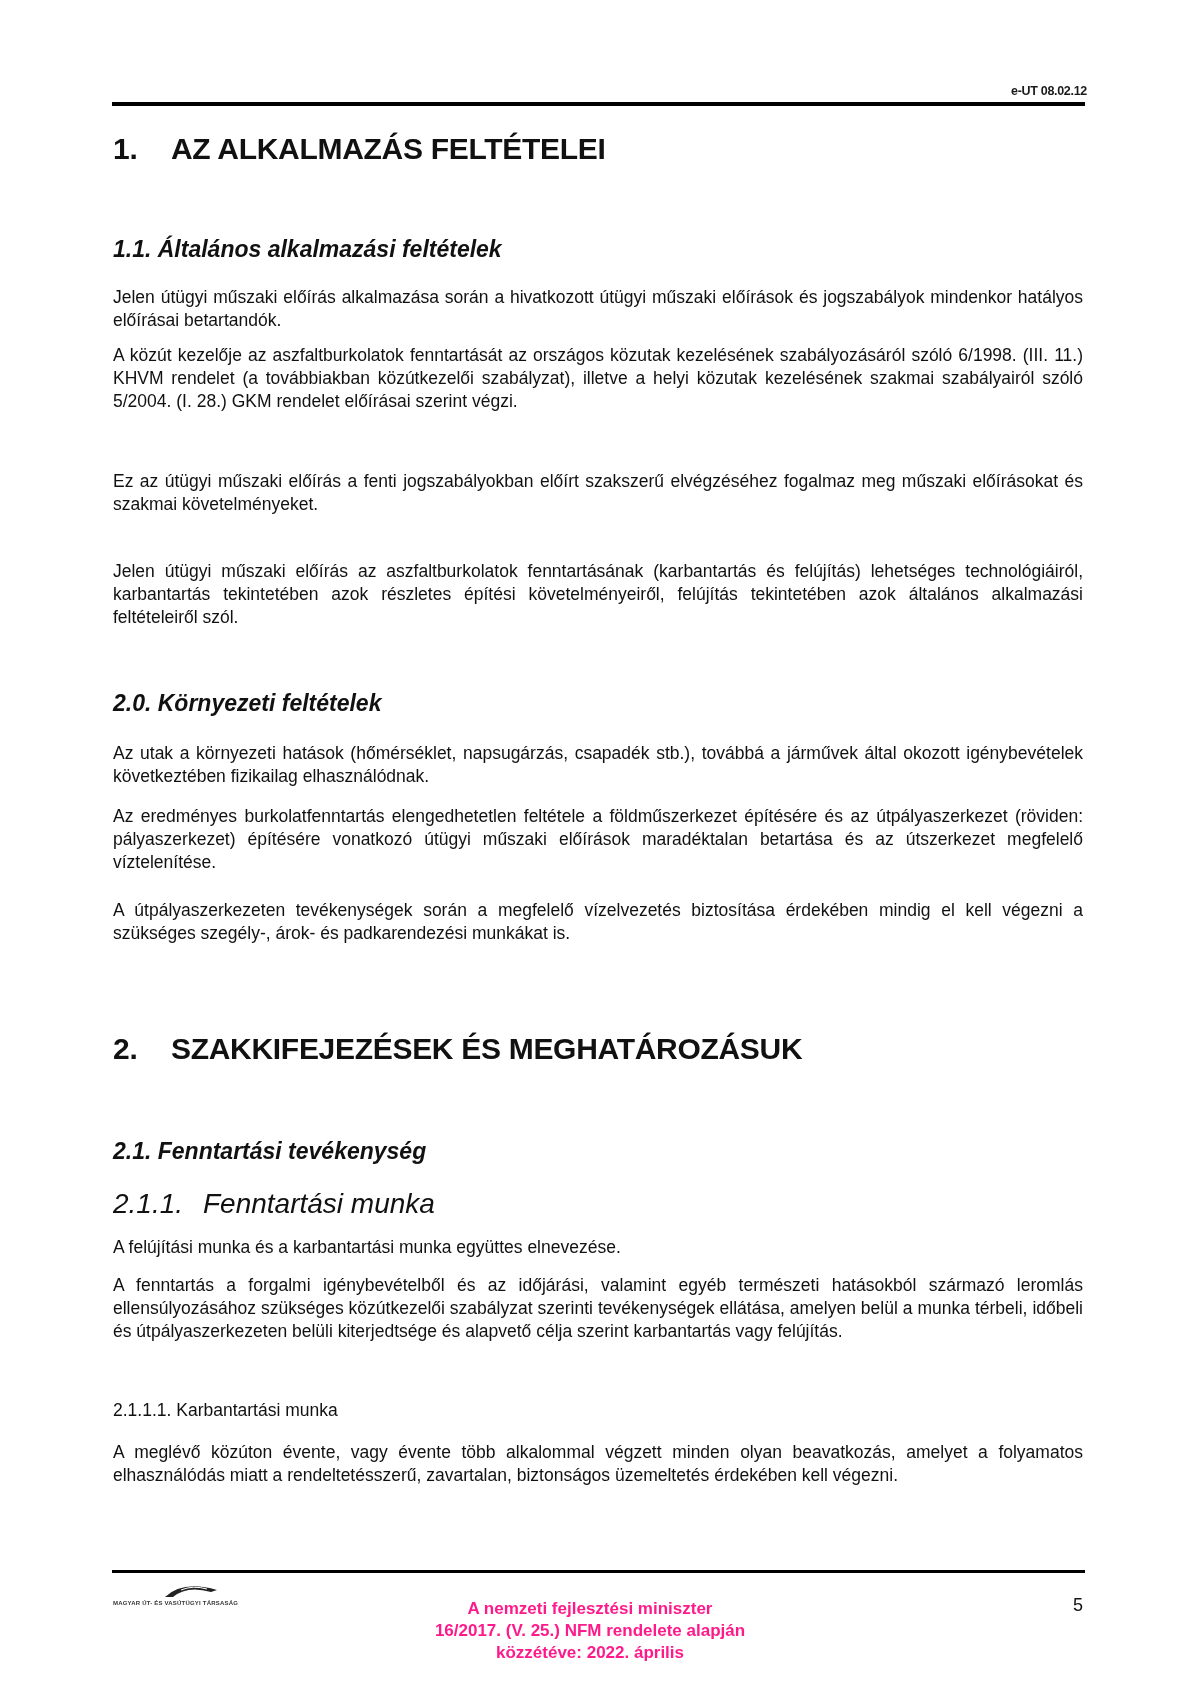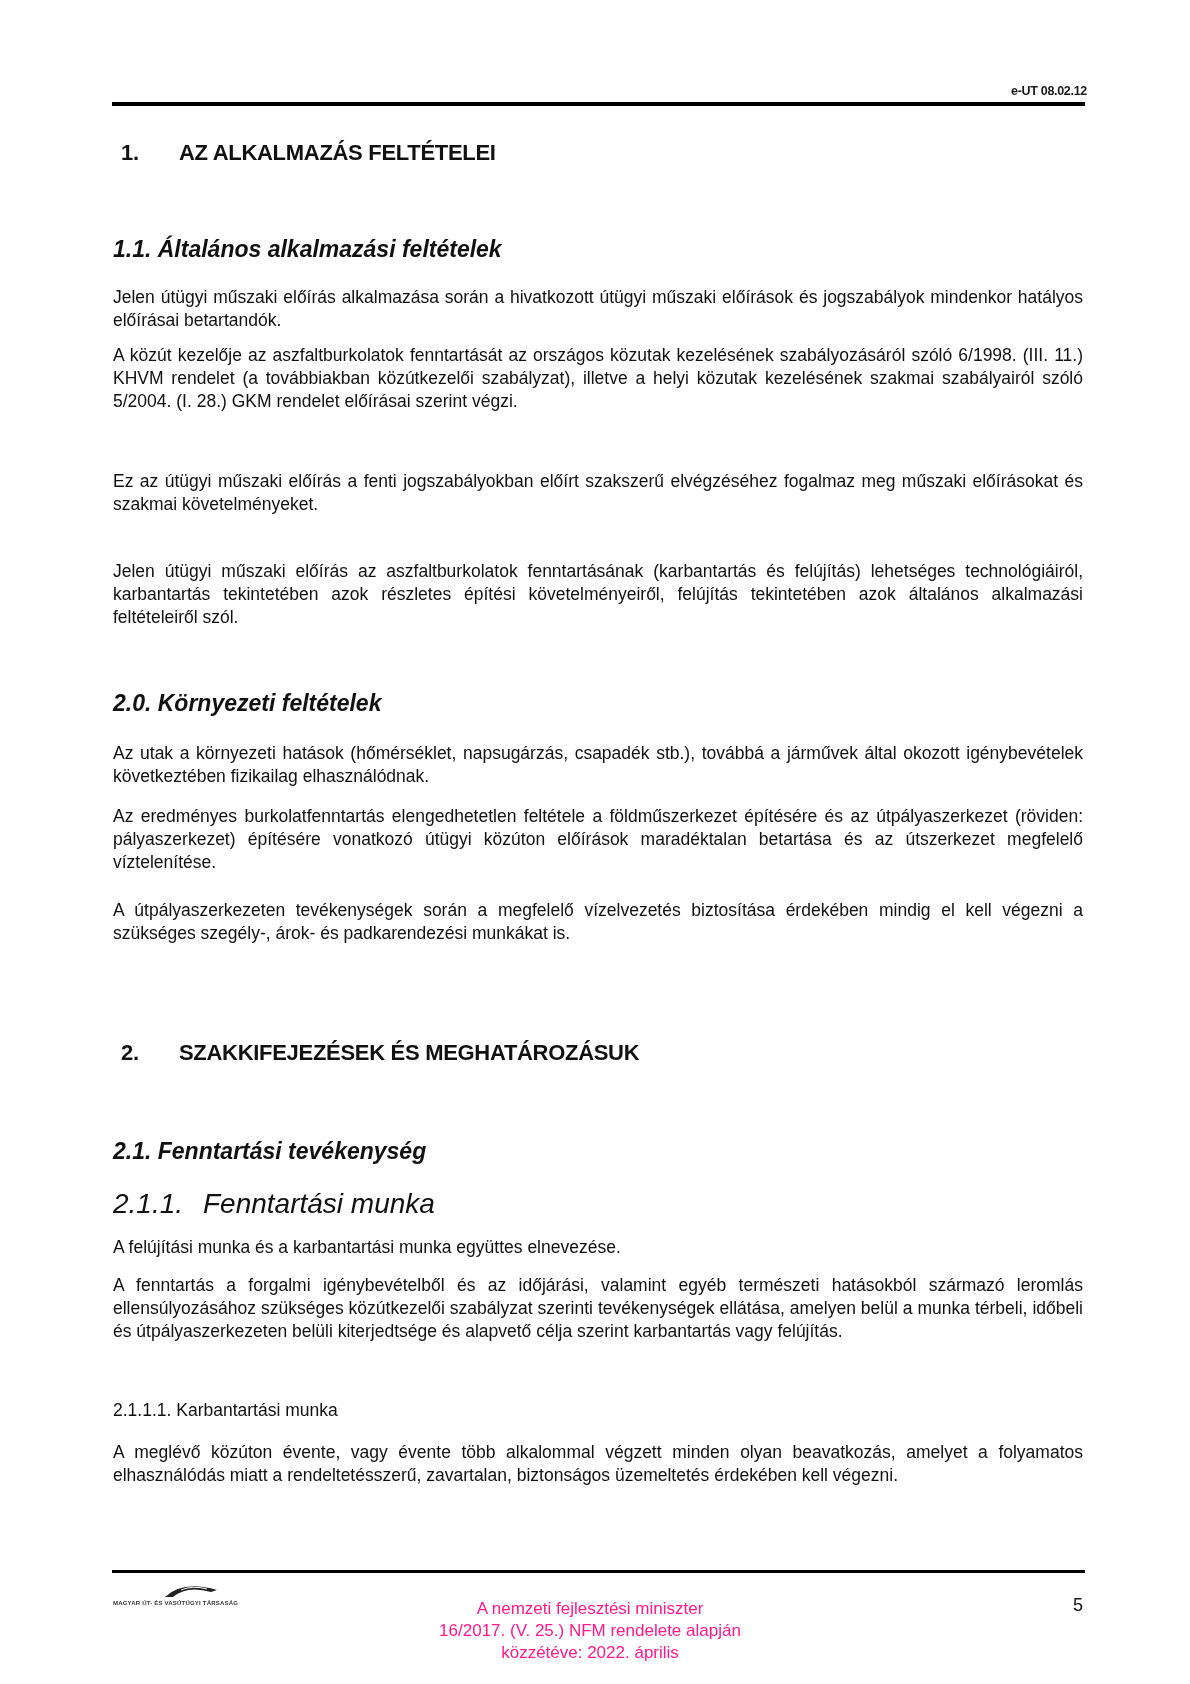--- a/index.html
+++ b/index.html
@@ -1,33 +1,33 @@
 <!DOCTYPE html>
 <html><head>
 <meta charset="utf-8">
 <style>
   html, body { margin: 0; padding: 0; background: #ffffff; }
   body { width: 1190px; height: 1684px; position: relative; overflow: hidden;
          font-family: "Liberation Sans", "DejaVu Sans", sans-serif; color: #111; }
   .doc-code { position: absolute; top: 84px; right: 103px; font-size: 12.5px; font-weight: bold; color: #1a1a1a; letter-spacing: -0.3px; }
   .top-rule { position: absolute; top: 102px; left: 112px; width: 973px; height: 4px; background: #000; }
   .content { position: absolute; left: 113px; top: 110px; width: 970px; }
-  .h1 { position: absolute; left: 0; font-size: 22px; font-weight: bold; margin: 8px; letter-spacing: -0.3px; }
+  .h1 { position: absolute; left: 0; font-size: 30px; font-weight: bold; margin: 0; letter-spacing: -0.3px; }
   .h1 .num { display: inline-block; width: 58px; }
   .h2 { position: absolute; left: 0; font-size: 23px; font-weight: bold; margin: 0; font-style: italic; }
   .h3 { position: absolute; left: 0; font-size: 28px; font-style: italic; font-weight: normal; margin: 0; }
   .h3 .num { display: inline-block; width: 90px; }
   .h4 { position: absolute; left: 0; font-size: 17.5px; font-weight: normal; margin: 0; }
   .para { position: absolute; left: 0; width: 970px; font-size: 17.5px; line-height: 23px; margin: 0; text-align: justify; }
   .bottom-rule { position: absolute; top: 1570px; left: 112px; width: 973px; height: 3px; background: #000; }
   .logo { position: absolute; left: 113px; top: 1578px; width: 150px; height: 40px; }
   .logo-arc { position: absolute; left: 50px; top: 2px; width: 56px; height: 18px; }
   .logo-text { position: absolute; left: 0; top: 22px; font-size: 6px; font-weight: bold; color: #333; letter-spacing: 0.2px; white-space: nowrap; }
   .page-number { position: absolute; top: 1595px; right: 107px; font-size: 18px; color: #111; }
-  .notice { position: absolute; top: 1598px; left: 0; width: 1190px; text-align: center; color: #ff1a8c; font-weight: normal; font-size: 17px; line-height: 22px; }
+  .notice { position: absolute; top: 1598px; left: 0; width: 1190px; text-align: center; color: #ff1a8c; font-weight: bold; font-size: 17px; line-height: 22px; }
   .notice div { margin-left: -10px; }
 </style>
 </head>
 <body>
 
 <div class="doc-code">e-UT 08.02.12</div>
 <div class="top-rule"></div>
 
 <div class="content">
   <h1 class="h1" style="top:22px">
@@ -35,21 +35,21 @@
   </h1>
 
   <h2 class="h2" style="top:126px">1.1. Általános alkalmazási feltételek</h2>
   <p class="para" style="top:176px">Jelen útügyi műszaki előírás alkalmazása során a hivatkozott útügyi műszaki előírások és jogszabályok mindenkor hatályos előírásai betartandók.</p>
   <p class="para" style="top:234px">A közút kezelője az aszfaltburkolatok fenntartását az országos közutak kezelésének szabályozásáról szóló 6/1998. (III. 11.) KHVM rendelet (a továbbiakban közútkezelői szabályzat), illetve a helyi közutak kezelésének szakmai szabályairól szóló 5/2004. (I. 28.) GKM rendelet előírásai szerint végzi.</p>
   <p class="para" style="top:360px">Ez az útügyi műszaki előírás a fenti jogszabályokban előírt szakszerű elvégzéséhez fogalmaz meg műszaki előírásokat és szakmai követelményeket.</p>
   <p class="para" style="top:450px">Jelen útügyi műszaki előírás az aszfaltburkolatok fenntartásának (karbantartás és felújítás) lehetséges technológiáiról, karbantartás tekintetében azok részletes építési követelményeiről, felújítás tekintetében azok általános alkalmazási feltételeiről szól.</p>
 
   <h2 class="h2" style="top:580px">2.0. Környezeti feltételek</h2>
   <p class="para" style="top:632px">Az utak a környezeti hatások (hőmérséklet, napsugárzás, csapadék stb.), továbbá a járművek által okozott igénybevételek következtében fizikailag elhasználódnak.</p>
-  <p class="para" style="top:695px">Az eredményes burkolatfenntartás elengedhetetlen feltétele a földműszerkezet építésére és az útpályaszerkezet (röviden: pályaszerkezet) építésére vonatkozó útügyi közúton előírások maradéktalan betartása és az útszerkezet megfelelő víztelenítése.</p>
+  <p class="para" style="top:695px">Az eredményes burkolatfenntartás elengedhetetlen feltétele a földműszerkezet építésére és az útpályaszerkezet (röviden: pályaszerkezet) építésére vonatkozó útügyi műszaki előírások maradéktalan betartása és az útszerkezet megfelelő víztelenítése.</p>
   <p class="para" style="top:789px">A útpályaszerkezeten tevékenységek során a megfelelő vízelvezetés biztosítása érdekében mindig el kell végezni a szükséges szegély-, árok- és padkarendezési munkákat is.</p>
 
   <h1 class="h1" style="top:922px">
     <span class="num">2.</span><span>SZAKKIFEJEZÉSEK ÉS MEGHATÁROZÁSUK</span>
   </h1>
 
   <h2 class="h2" style="top:1028px">2.1. Fenntartási tevékenység</h2>
   <h3 class="h3" style="top:1078px">
     <span class="num">2.1.1.</span><span>Fenntartási munka</span>
   </h3>

